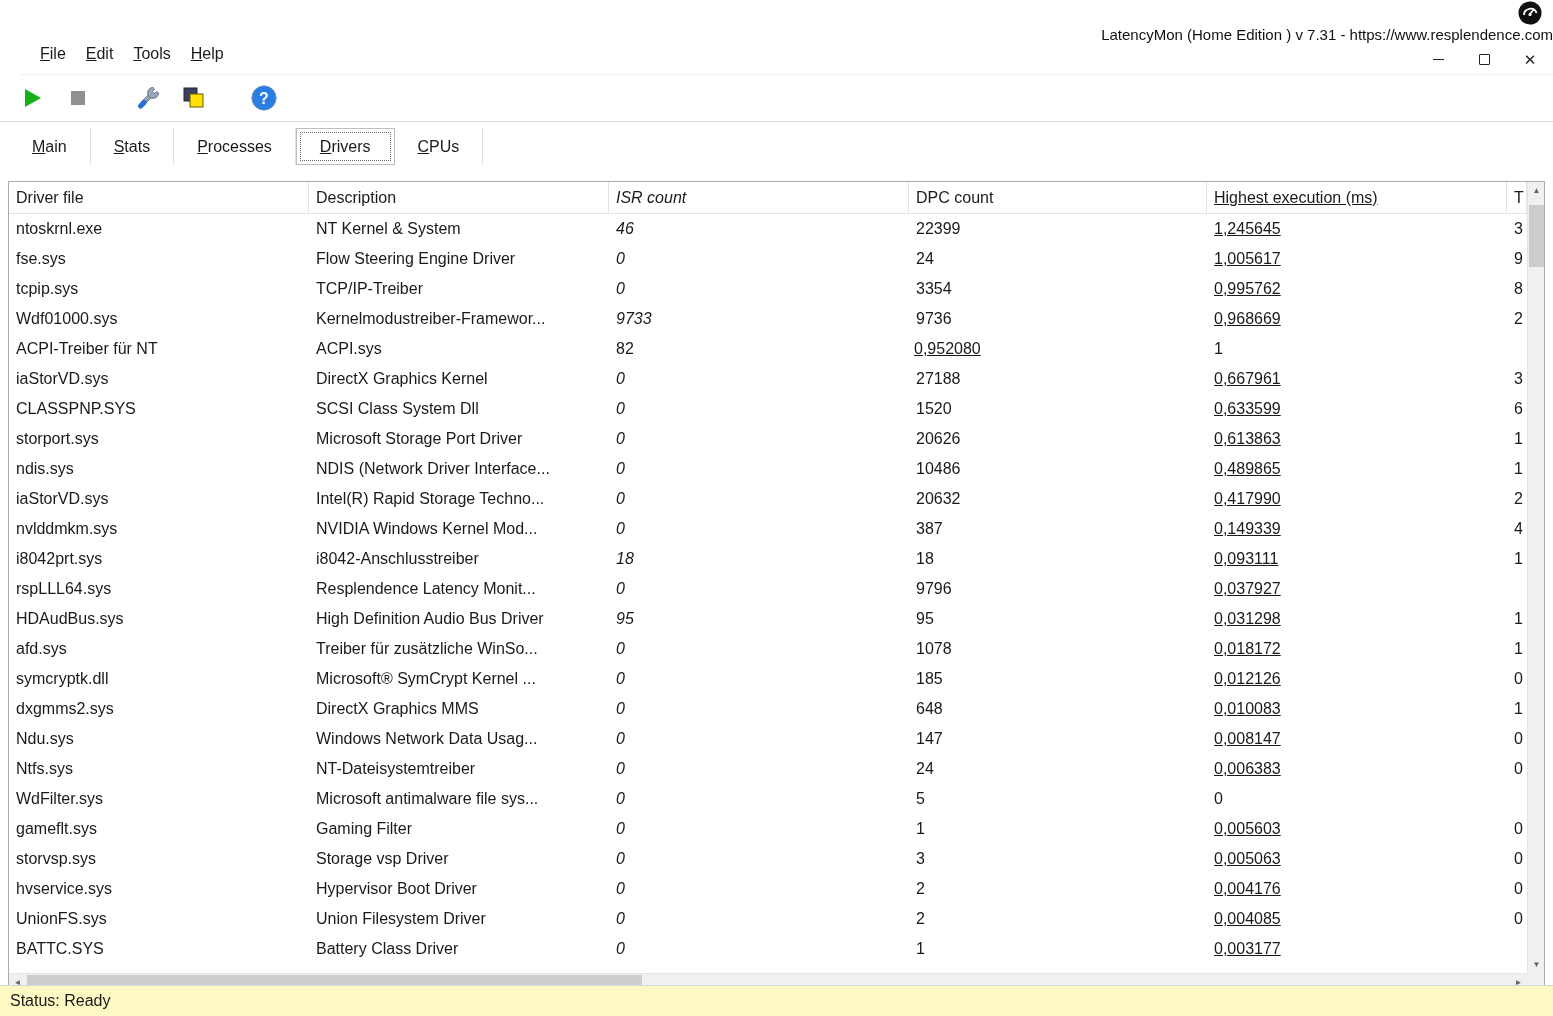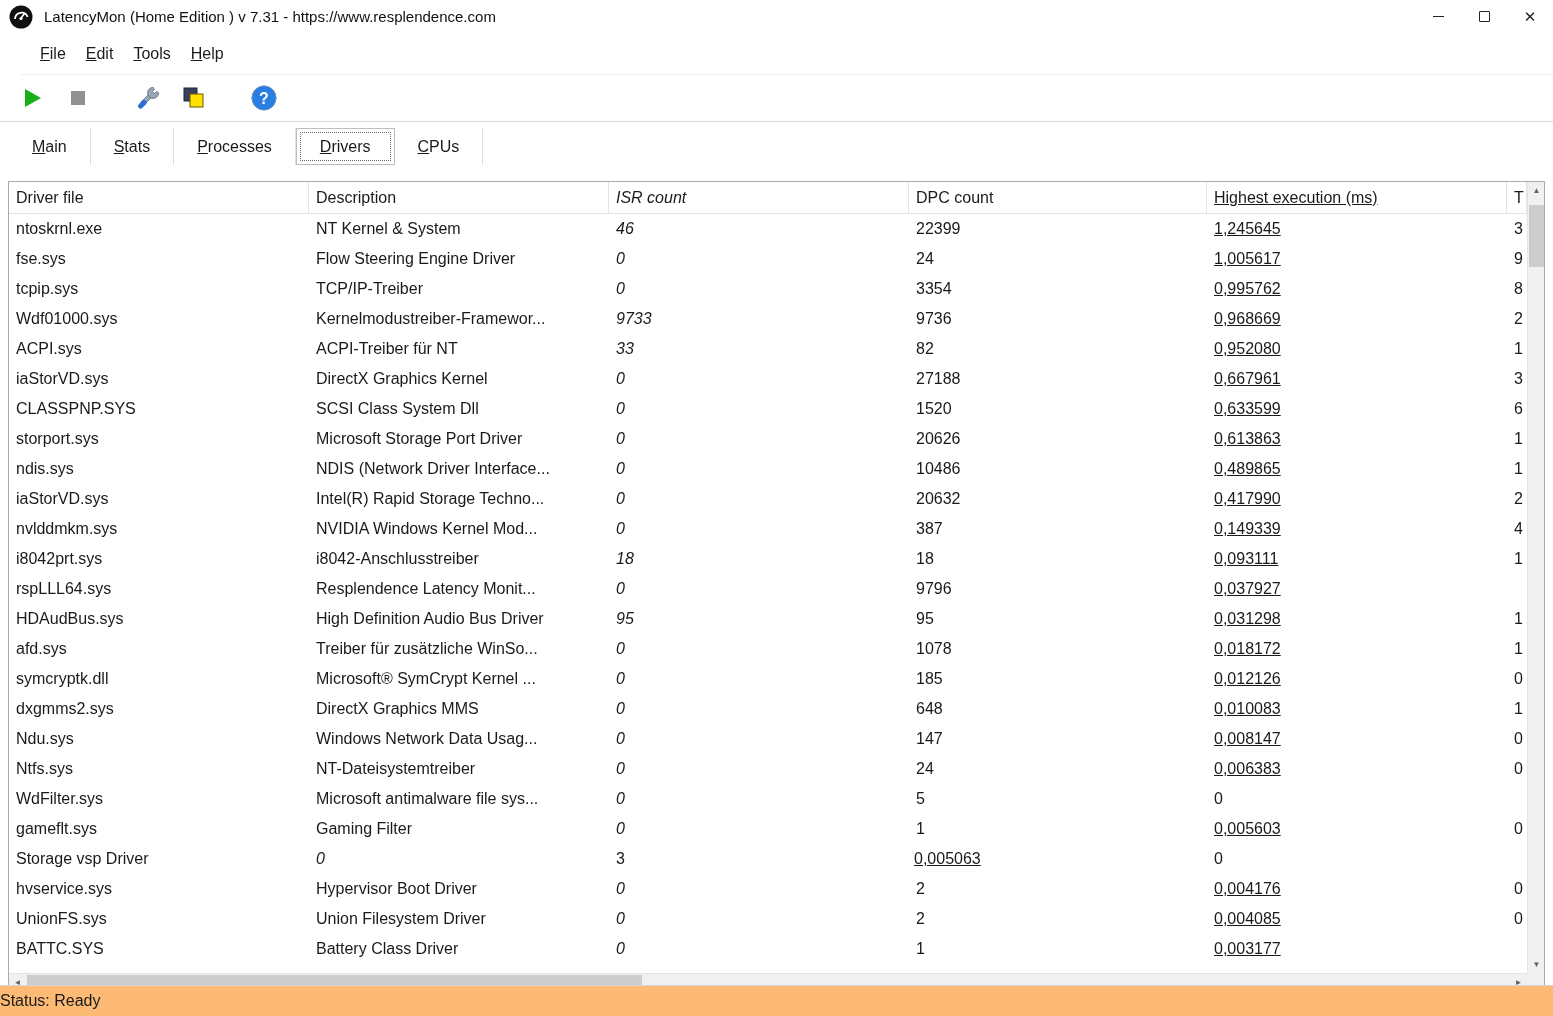--- a/index.html
+++ b/index.html
@@ -8,23 +8,24 @@
     position: relative;
     background: #ffffff;
     font-family: "Liberation Sans", sans-serif;
     color: #1a1a1a;
     overflow: hidden;
   }
   
   .titlebar {
     height: 33px;
     display: flex;
-    align-items: center;
+    align-items: flex-end;
     padding-left: 8px;
     background: #ffffff;
+    flex-direction: column;
   }
   .app-icon { width: 26px; height: 26px; margin-right: 10px; display: inline-flex; }
   .title-text { font-size: 15px; color: #111; white-space: nowrap; }
   .win-controls { margin-left: auto; display: flex; height: 33px; }
   .win-btn {
     width: 46px; height: 33px;
     display: flex; align-items: center; justify-content: center;
     cursor: default; font-size: 14px; color: #222;
   }
   .glyph-min { display: inline-block; width: 11px; height: 1px; background: #222; }
@@ -112,21 +113,21 @@
   }
   .harrow { top: 0; width: 17px; height: 17px; }
   .harrow.left { left: 0; } .harrow.right { right: 0; }
   .hthumb { position: absolute; top: 1px; left: 18px; width: 615px; height: 15px; background: #cdcdcd; }
   .scroll-corner { position: absolute; right: 0; bottom: 0; width: 17px; height: 17px; background: #f0f0f0; }
   
   .statusbar {
     position: absolute; left: 0; bottom: 0; width: 100%; height: 31px;
     border-top: 1px solid #d6d6d6;
     display: flex; align-items: center;
-    font-size: 16px; background: #fdba74;
+    padding-left: 10px; font-size: 16px; background: #fef9c3;
   }
   u { text-decoration: underline; }
 </style>
 </head>
 <body>
 
 <div class="titlebar">
   <span class="app-icon">
     <svg width="26" height="26" viewBox="0 0 26 26">
       <circle cx="13" cy="13" r="11.5" fill="#101010"></circle>
@@ -235,23 +236,22 @@
       </div>
       <div class="trow">
         <div class="tcell c0">Wdf01000.sys</div>
         <div class="tcell c1">Kernelmodustreiber-Framewor...</div>
         <div class="tcell c2">9733</div>
         <div class="tcell c3">9736</div>
         <div class="tcell c4">0,968669</div>
         <div class="tcell c5">2</div>
       </div>
       <div class="trow">
+        <div class="tcell c1">ACPI-Treiber für NT</div>
         <div class="tcell c0">ACPI.sys</div>
-        <div class="tcell c1">ACPI-Treiber für NT</div>
-        <div class="tcell c2">33</div>
         <div class="tcell c3">82</div>
         <div class="tcell c4">0,952080</div>
         <div class="tcell c5">1</div>
       </div>
       <div class="trow">
         <div class="tcell c0">iaStorVD.sys</div>
         <div class="tcell c1">DirectX Graphics Kernel</div>
         <div class="tcell c2">0</div>
         <div class="tcell c3">27188</div>
         <div class="tcell c4">0,667961</div>
@@ -370,20 +370,21 @@
       </div>
       <div class="trow">
         <div class="tcell c0">gameflt.sys</div>
         <div class="tcell c1">Gaming Filter</div>
         <div class="tcell c2">0</div>
         <div class="tcell c3">1</div>
         <div class="tcell c4">0,005603</div>
         <div class="tcell c5">0</div>
       </div>
       <div class="trow">
+        <div class="tcell c0">storvsp.sys</div>
         <div class="tcell c1">Storage vsp Driver</div>
         <div class="tcell c2">0</div>
         <div class="tcell c3">3</div>
         <div class="tcell c4">0,005063</div>
         <div class="tcell c5">0</div>
       </div>
       <div class="trow">
         <div class="tcell c0">hvservice.sys</div>
         <div class="tcell c1">Hypervisor Boot Driver</div>
         <div class="tcell c2">0</div>

